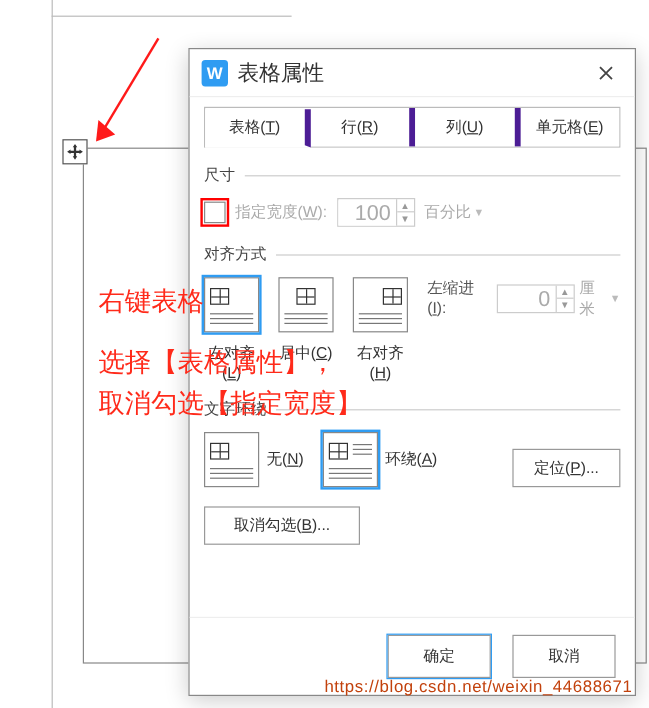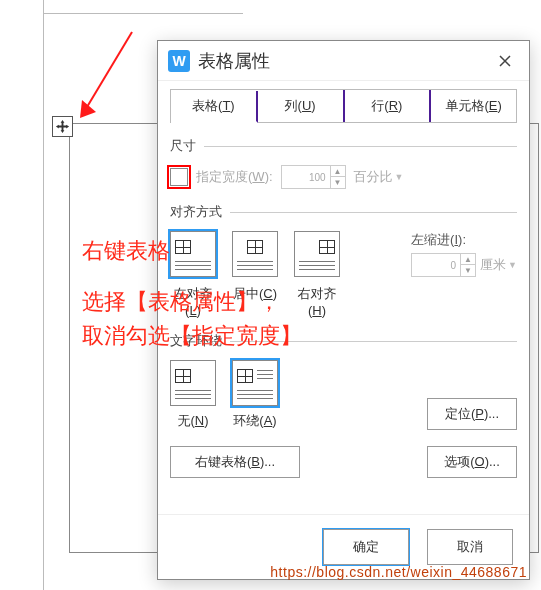--- a/index.html
+++ b/index.html
@@ -53,21 +53,21 @@
   .title-text { flex:1; font-size:18px; color:#333; }
   .close-btn { width:28px; height:28px; display:flex; align-items:center; justify-content:center; cursor:pointer; }
   .close-btn svg { width:14px; height:14px; }
 
   .body { flex:1; padding:8px 12px 0 12px; position:relative; }
 
   
   .tabs { display:flex; border:1px solid #bbb; height:34px; }
   .tab {
     flex:1; display:flex; align-items:center; justify-content:center;
-    border-right:2px solid #4c1d95; font-size:13px; cursor:pointer;
+    border-right:5px solid #4c1d95; font-size:13px; cursor:pointer;
     background:#fff;
   }
   .tab:last-child { border-right:none; }
   .tab.active { background:#fff; border-bottom:2px solid #fff; position:relative; top:1px; }
   .tab .u { text-decoration:underline; }
 
   
   .group { margin-top:14px; }
   .group-label {
     font-size:13px; color:#444; display:flex; align-items:center;
@@ -85,56 +85,56 @@
   .field-label { color:#888; }
   .field-label.disabled { color:#aaa; }
   .u { text-decoration: underline; }
 
   .spin {
     display:flex; align-items:center; border:1px solid #ccc;
     height:24px; background:#fff;
   }
   .spin input {
     width:48px; border:none; text-align:right; padding:0 4px;
-    font-size:10px; color:#aaa; background:#fff;
+    font-size:18px; color:#aaa; background:#fff;
   }
   .spin-btns { display:flex; flex-direction:column; border-left:1px solid #ccc; }
   .spin-btns span {
     width:14px; height:11px; font-size:8px; line-height:11px; text-align:center;
     color:#999; cursor:pointer;
   }
   .spin-btns span:first-child { border-bottom:1px solid #ccc; }
 
   .unit { color:#aaa; font-size:13px; display:flex; align-items:center; gap:2px; }
   .unit .caret { font-size:9px; color:#bbb; }
 
   
   .align-row { display:flex; align-items:flex-start; gap:16px; margin-top:10px; }
   .align-col { display:flex; align-items:center; gap:16px; }
   .opt {
-    display:flex; flex-direction:column; align-items:center; gap:6px;
+    display:flex; flex-direction:row; align-items:center; gap:6px;
     cursor:pointer;
   }
   .opt .box {
     width:46px; height:46px; border:1px solid #888; background:#fff;
     position:relative;
   }
   .opt.selected .box { outline:2px solid #2f9cf2; }
   .opt .tbl { position:absolute; width:16px; height:14px; border:1px solid #333; top:8px; }
   .opt .tbl::before, .opt .tbl::after {
     content:""; position:absolute; background:#333;
   }
   .opt .tbl::before { width:100%; height:1px; top:6px; left:0; }
   .opt .tbl::after  { width:1px; height:100%; left:7px; top:0; }
   .opt .lines { position:absolute; left:4px; right:4px; }
   .opt .lines span { display:block; height:1px; background:#777; margin-top:3px; }
   .opt .lines.wrap { top:6px; }
   .opt .lines.below { top:26px; }
 
-  .indent-block { margin-left:auto; display:flex; flex-direction:column; gap:4px; }
+  .indent-block { margin-left:auto; display:flex; gap:4px; }
   .indent-label { color:#555; font-size:13px; }
   .indent-row { display:flex; align-items:center; gap:4px; }
 
   .btn {
     border:1px solid #999; background:#fff; padding:6px 10px;
     font-size:13px; cursor:pointer; min-width:90px; text-align:center;
   }
   .btn-row-s { display:flex; justify-content:space-between; margin-top:16px; }
 
   
@@ -190,24 +190,24 @@
     </div>
   </div>
 
   <div class="body">
 
     <div class="tabs">
       <div class="tab active">
         <span><span>表格(</span><span class="u">T</span><span>)</span></span>
       </div>
       <div class="tab">
+        <span><span>行(</span><span class="u">R</span><span>)</span></span>
+      </div>
+      <div class="tab">
         <span><span>列(</span><span class="u">U</span><span>)</span></span>
-      </div>
-      <div class="tab">
-        <span><span>行(</span><span class="u">R</span><span>)</span></span>
       </div>
       <div class="tab">
         <span><span>单元格(</span><span class="u">E</span><span>)</span></span>
       </div>
     </div>
 
     <div class="group">
       <div class="group-label">尺寸</div>
       <div class="row">
         <div class="checkbox red-outline"></div>
@@ -332,24 +332,21 @@
         <div style="margin-left:auto; align-self:flex-end;">
           <div class="btn">
             <span>定位(</span><span class="u">P</span><span>)...</span>
           </div>
         </div>
       </div>
     </div>
 
     <div class="btn-row-s">
       <div class="btn" style="min-width:130px;">
-        <span>右键表格(</span><span class="u">B</span><span>)...</span>
-      </div>
-      <div class="btn">
-        <span>选项(</span><span class="u">O</span><span>)...</span>
+        <span>取消勾选(</span><span class="u">B</span><span>)...</span>
       </div>
     </div>
   </div>
 
   <div class="footer">
     <div class="btn primary">确定</div>
     <div class="btn">取消</div>
   </div>
 </div>
 

